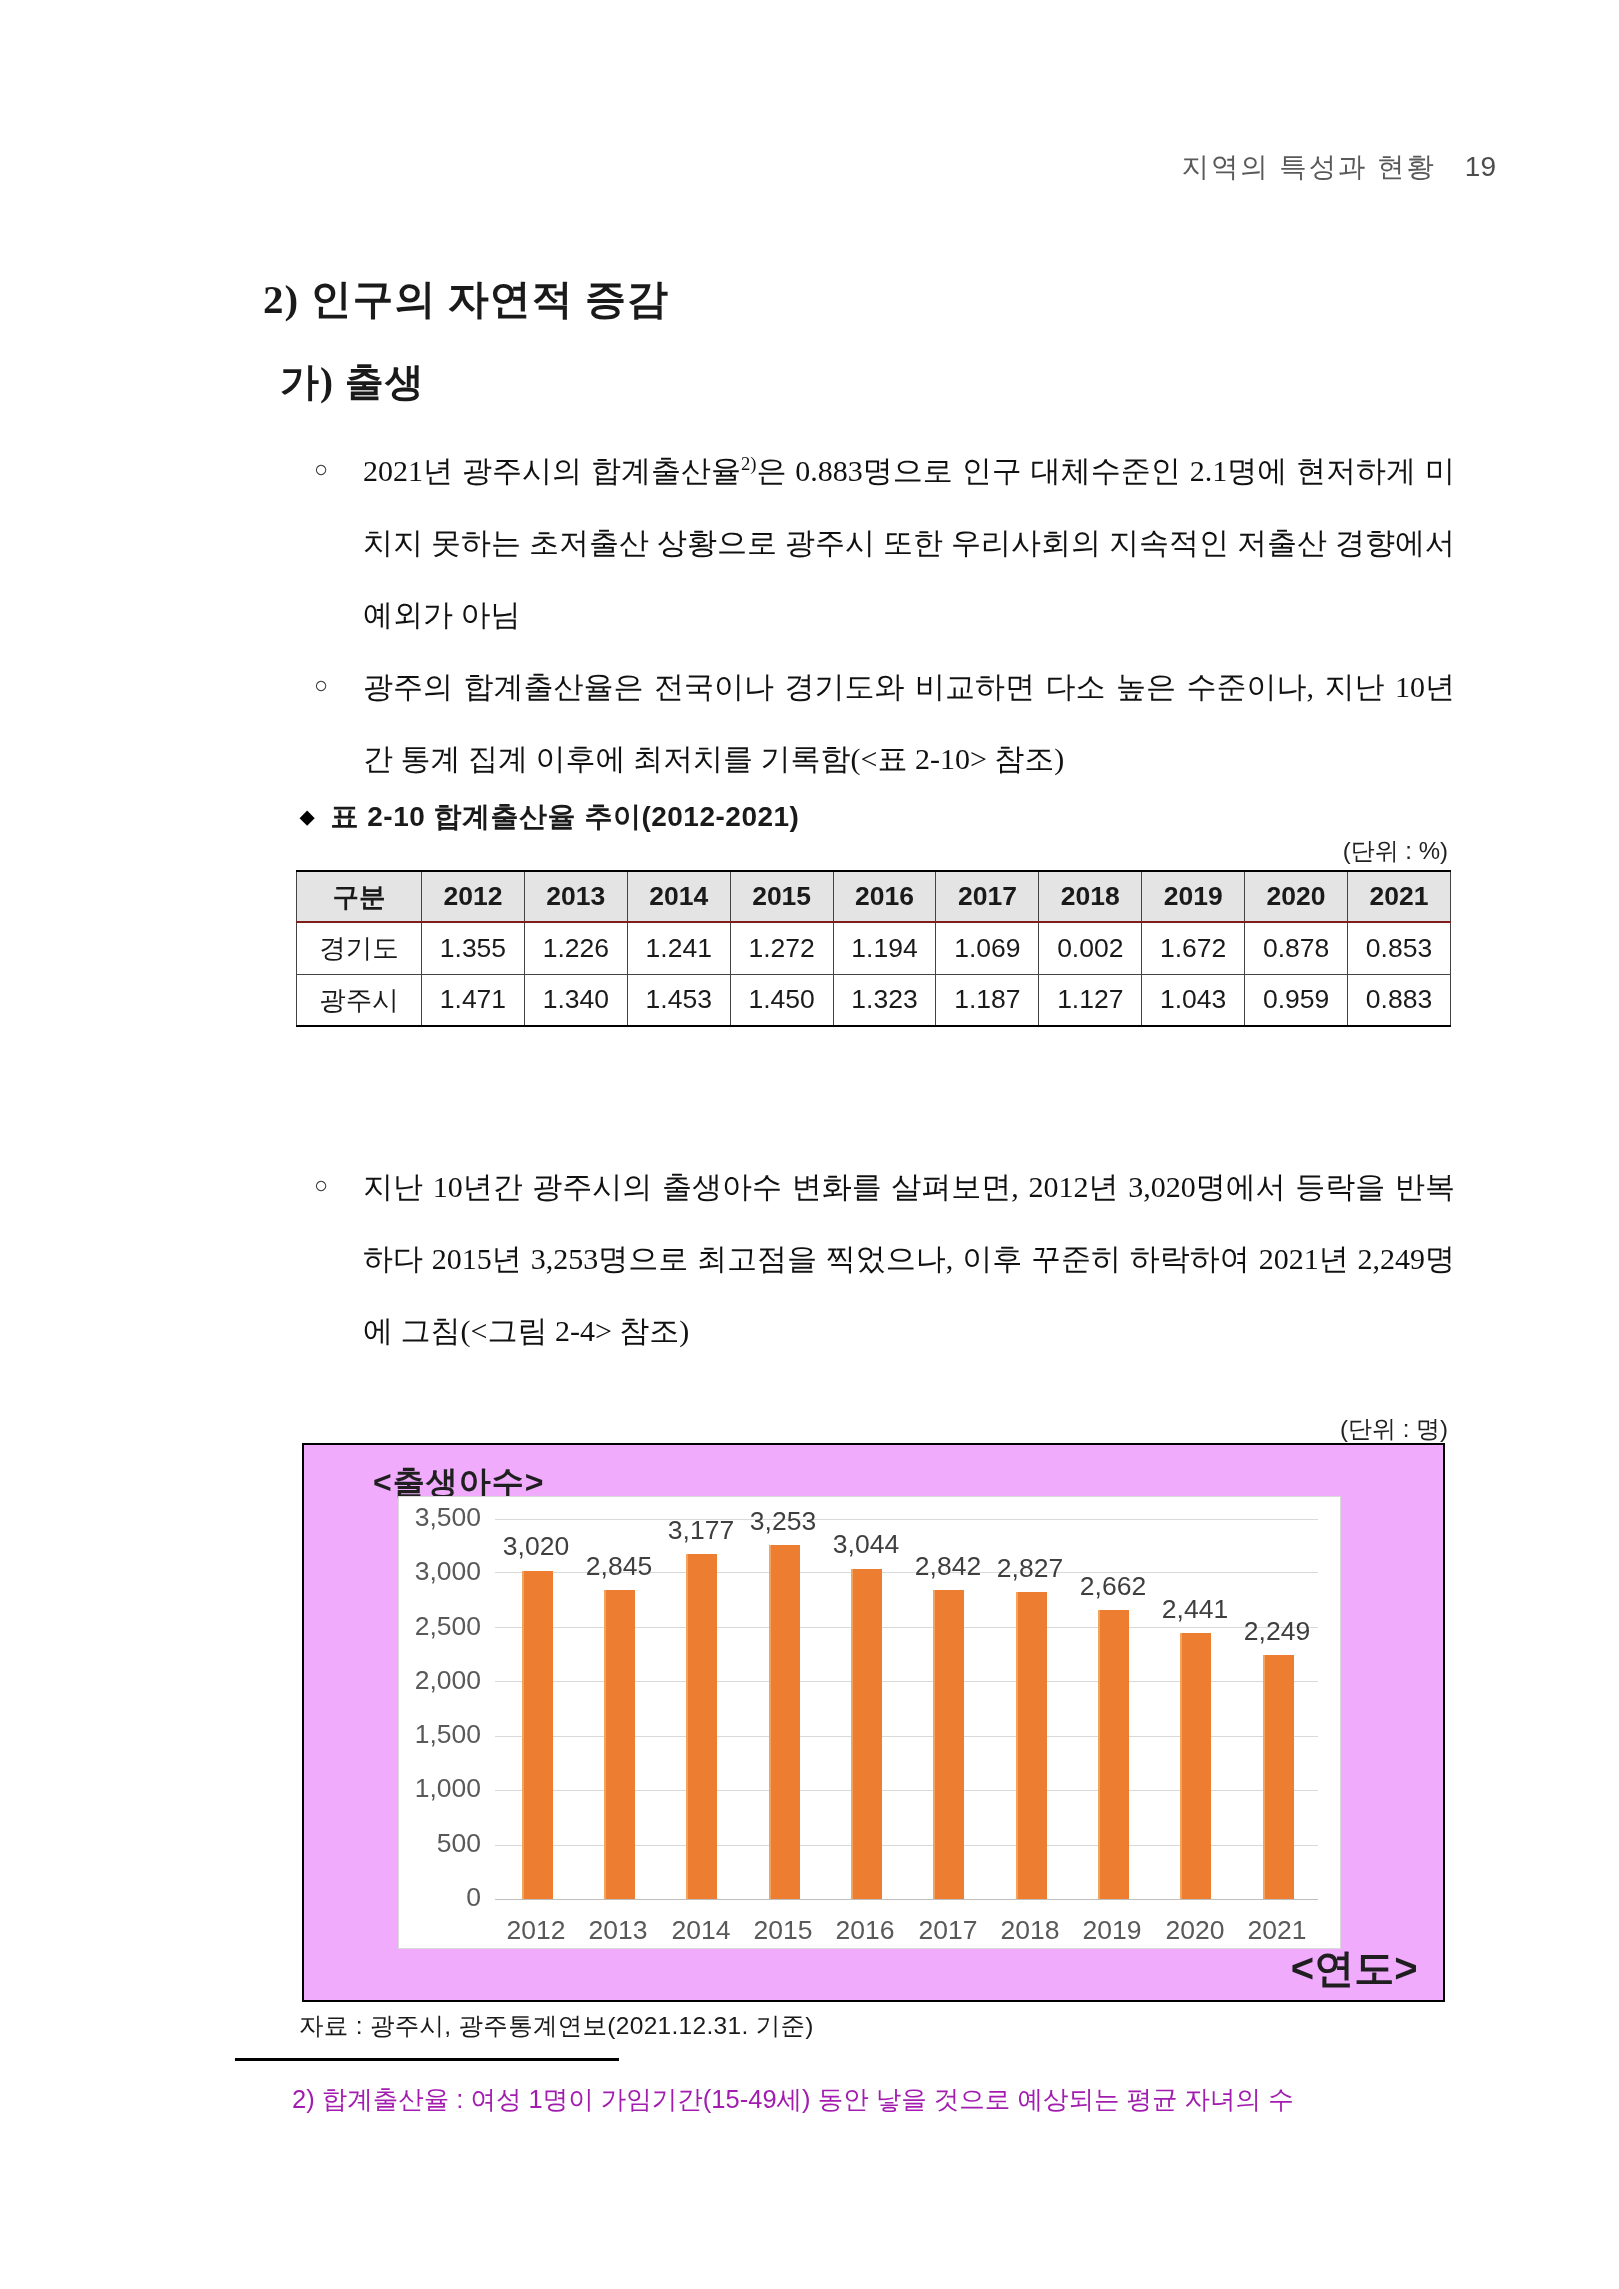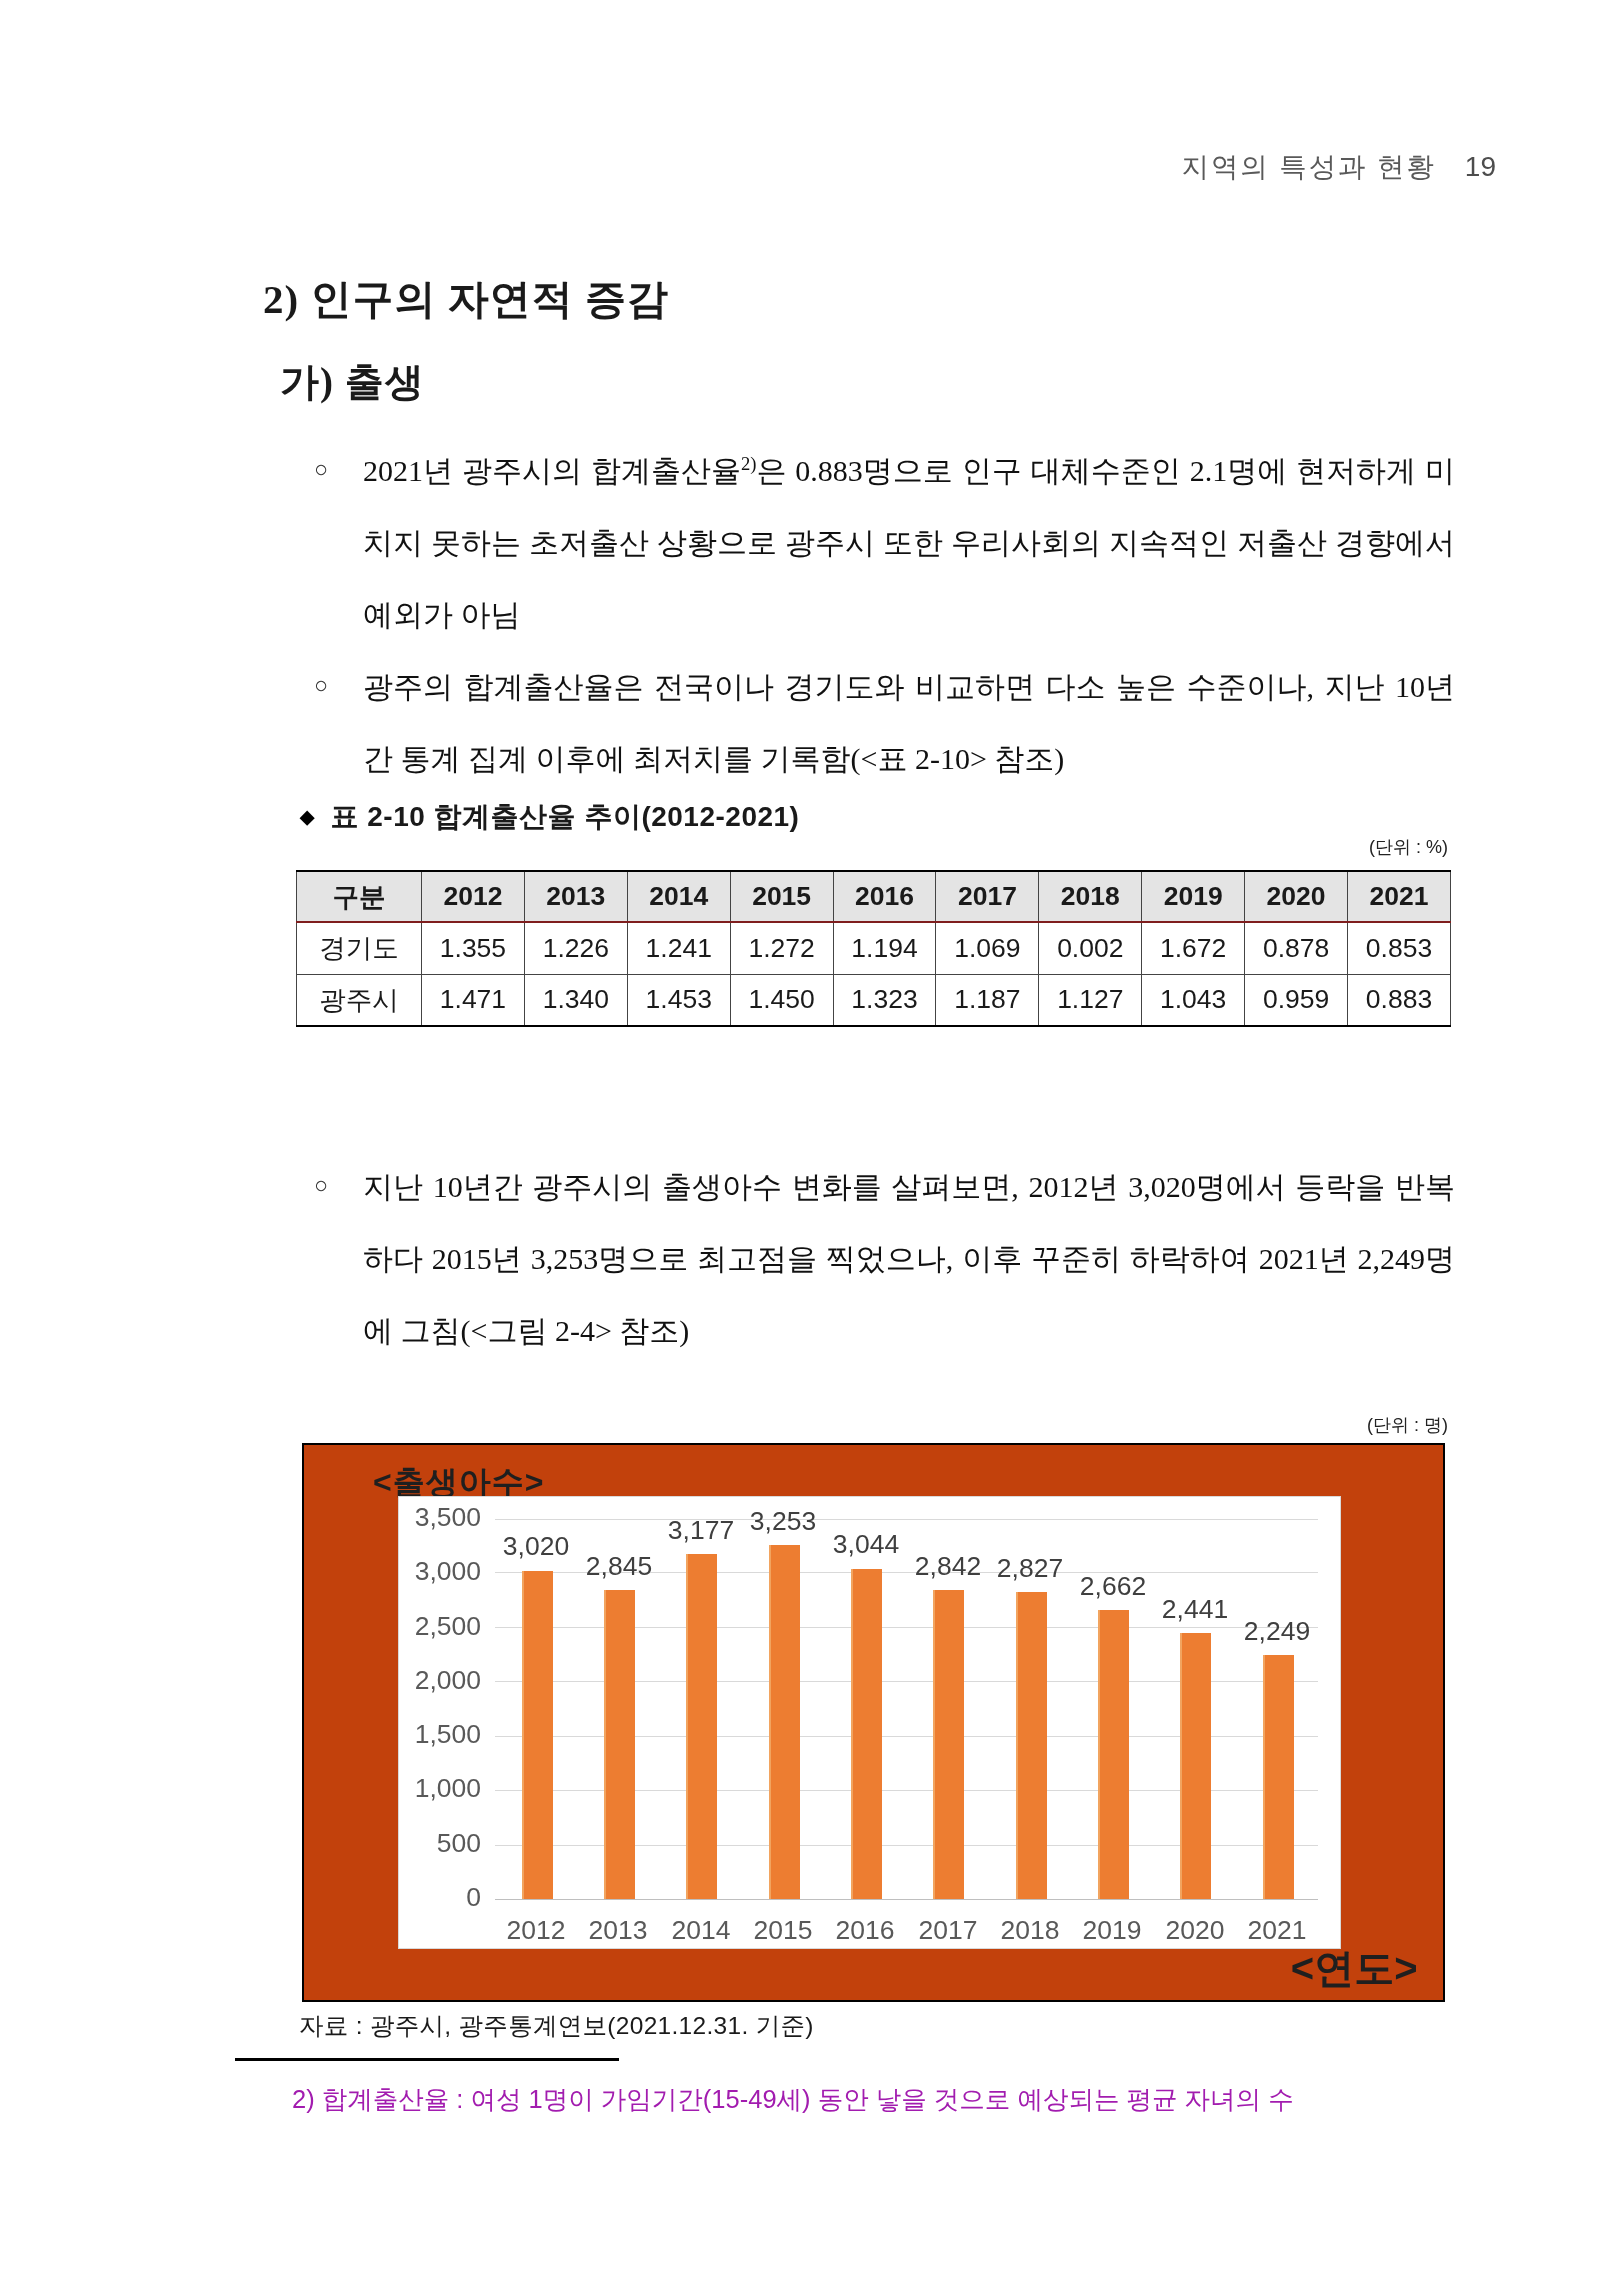--- a/index.html
+++ b/index.html
@@ -19,38 +19,38 @@
   .bullet{position:absolute;left:312px;width:1143px;font-size:30px;line-height:72px;
           text-align:justify;font-family:"Liberation Serif",serif;color:#111;}
   .bullet .marker{position:absolute;left:2px;top:22.5px;font-size:23.5px;line-height:23.5px;color:#333;}
   .bullet .ptext{display:block;padding-left:51px;}
   .bullet sup{font-size:0.62em;vertical-align:super;line-height:0;}
   .b1{top:435px;} .b2{top:651px;} .b3{top:1151px;}
   
   .caption{position:absolute;left:300px;font-size:28px;font-weight:700;letter-spacing:0.5px;}
   .caption .diamond{font-size:18.6px;vertical-align:2.9px;margin-right:15.7px;color:#000;}
   .cap-table{top:798px;} .cap-fig{top:1372px;}
-  .unit{position:absolute;right:171px;font-size:18px;color:#222;}
+  .unit{position:absolute;right:171px;font-size:24px;color:#222;}
   .unit-table{top:835px;} .unit-fig{top:1413px;}
   
   .doc-table{position:absolute;left:296px;top:870px;width:1155px;border-collapse:collapse;table-layout:fixed;
              border-top:2.9px solid #000;border-bottom:2px solid #000;}
   .doc-table th,.doc-table td{border:1px solid #444;text-align:center;vertical-align:middle;
              font-size:26.5px;padding:0;}
   .doc-table thead th{background:#e4e4e4;font-weight:700;border-bottom:2px solid #7f1d1d;height:49px;}
   .doc-table tbody tr{height:52px;}
   .doc-table tbody th{font-weight:400;}
   .doc-table col.c0{width:125px;}
   
   .source{position:absolute;left:299px;font-size:24.5px;color:#1a1a1a;letter-spacing:0.3px;}
   .src-table{top:1084px;} .src-fig{top:2009px;}
   .fn-rule{position:absolute;left:235px;top:2058px;width:384px;height:2.9px;background:#000;}
   .footnote{position:absolute;left:292px;top:2082px;font-size:25.5px;color:#a21caf;}
   
-  .chart-outer{position:absolute;left:302px;top:1443px;width:1139px;height:555px;border:2px solid #000;background:#c2410c;}
+  .chart-outer{position:absolute;left:302px;top:1443px;width:1139px;height:555px;border:2px solid #000;background:#f0abfc;}
   .chart-title{position:absolute;left:69px;top:15.7px;font-size:32px;font-weight:700;color:#1f1f1f;letter-spacing:1px;}
   .chart-panel{position:absolute;left:94px;top:51px;width:941px;height:451px;border:1px solid #d9d9d9;background:#fff;}
   .chart-xlabel{position:absolute;right:25.5px;bottom:3.9px;font-size:40px;font-weight:700;color:#1f1f1f;}
   .gridline{position:absolute;height:1px;background:#d9d9d9;}
   .gridline.zero{background:#bfbfbf;}
   .ytick{position:absolute;width:82px;text-align:right;font-size:26.5px;color:#595959;}
   .xtick{position:absolute;text-align:center;font-size:26.5px;color:#595959;}
   .bar{position:absolute;border-left:2px solid #f2a45f;}
   .vlabel{position:absolute;text-align:center;font-size:26.5px;color:#3f3f3f;}
 </style>

